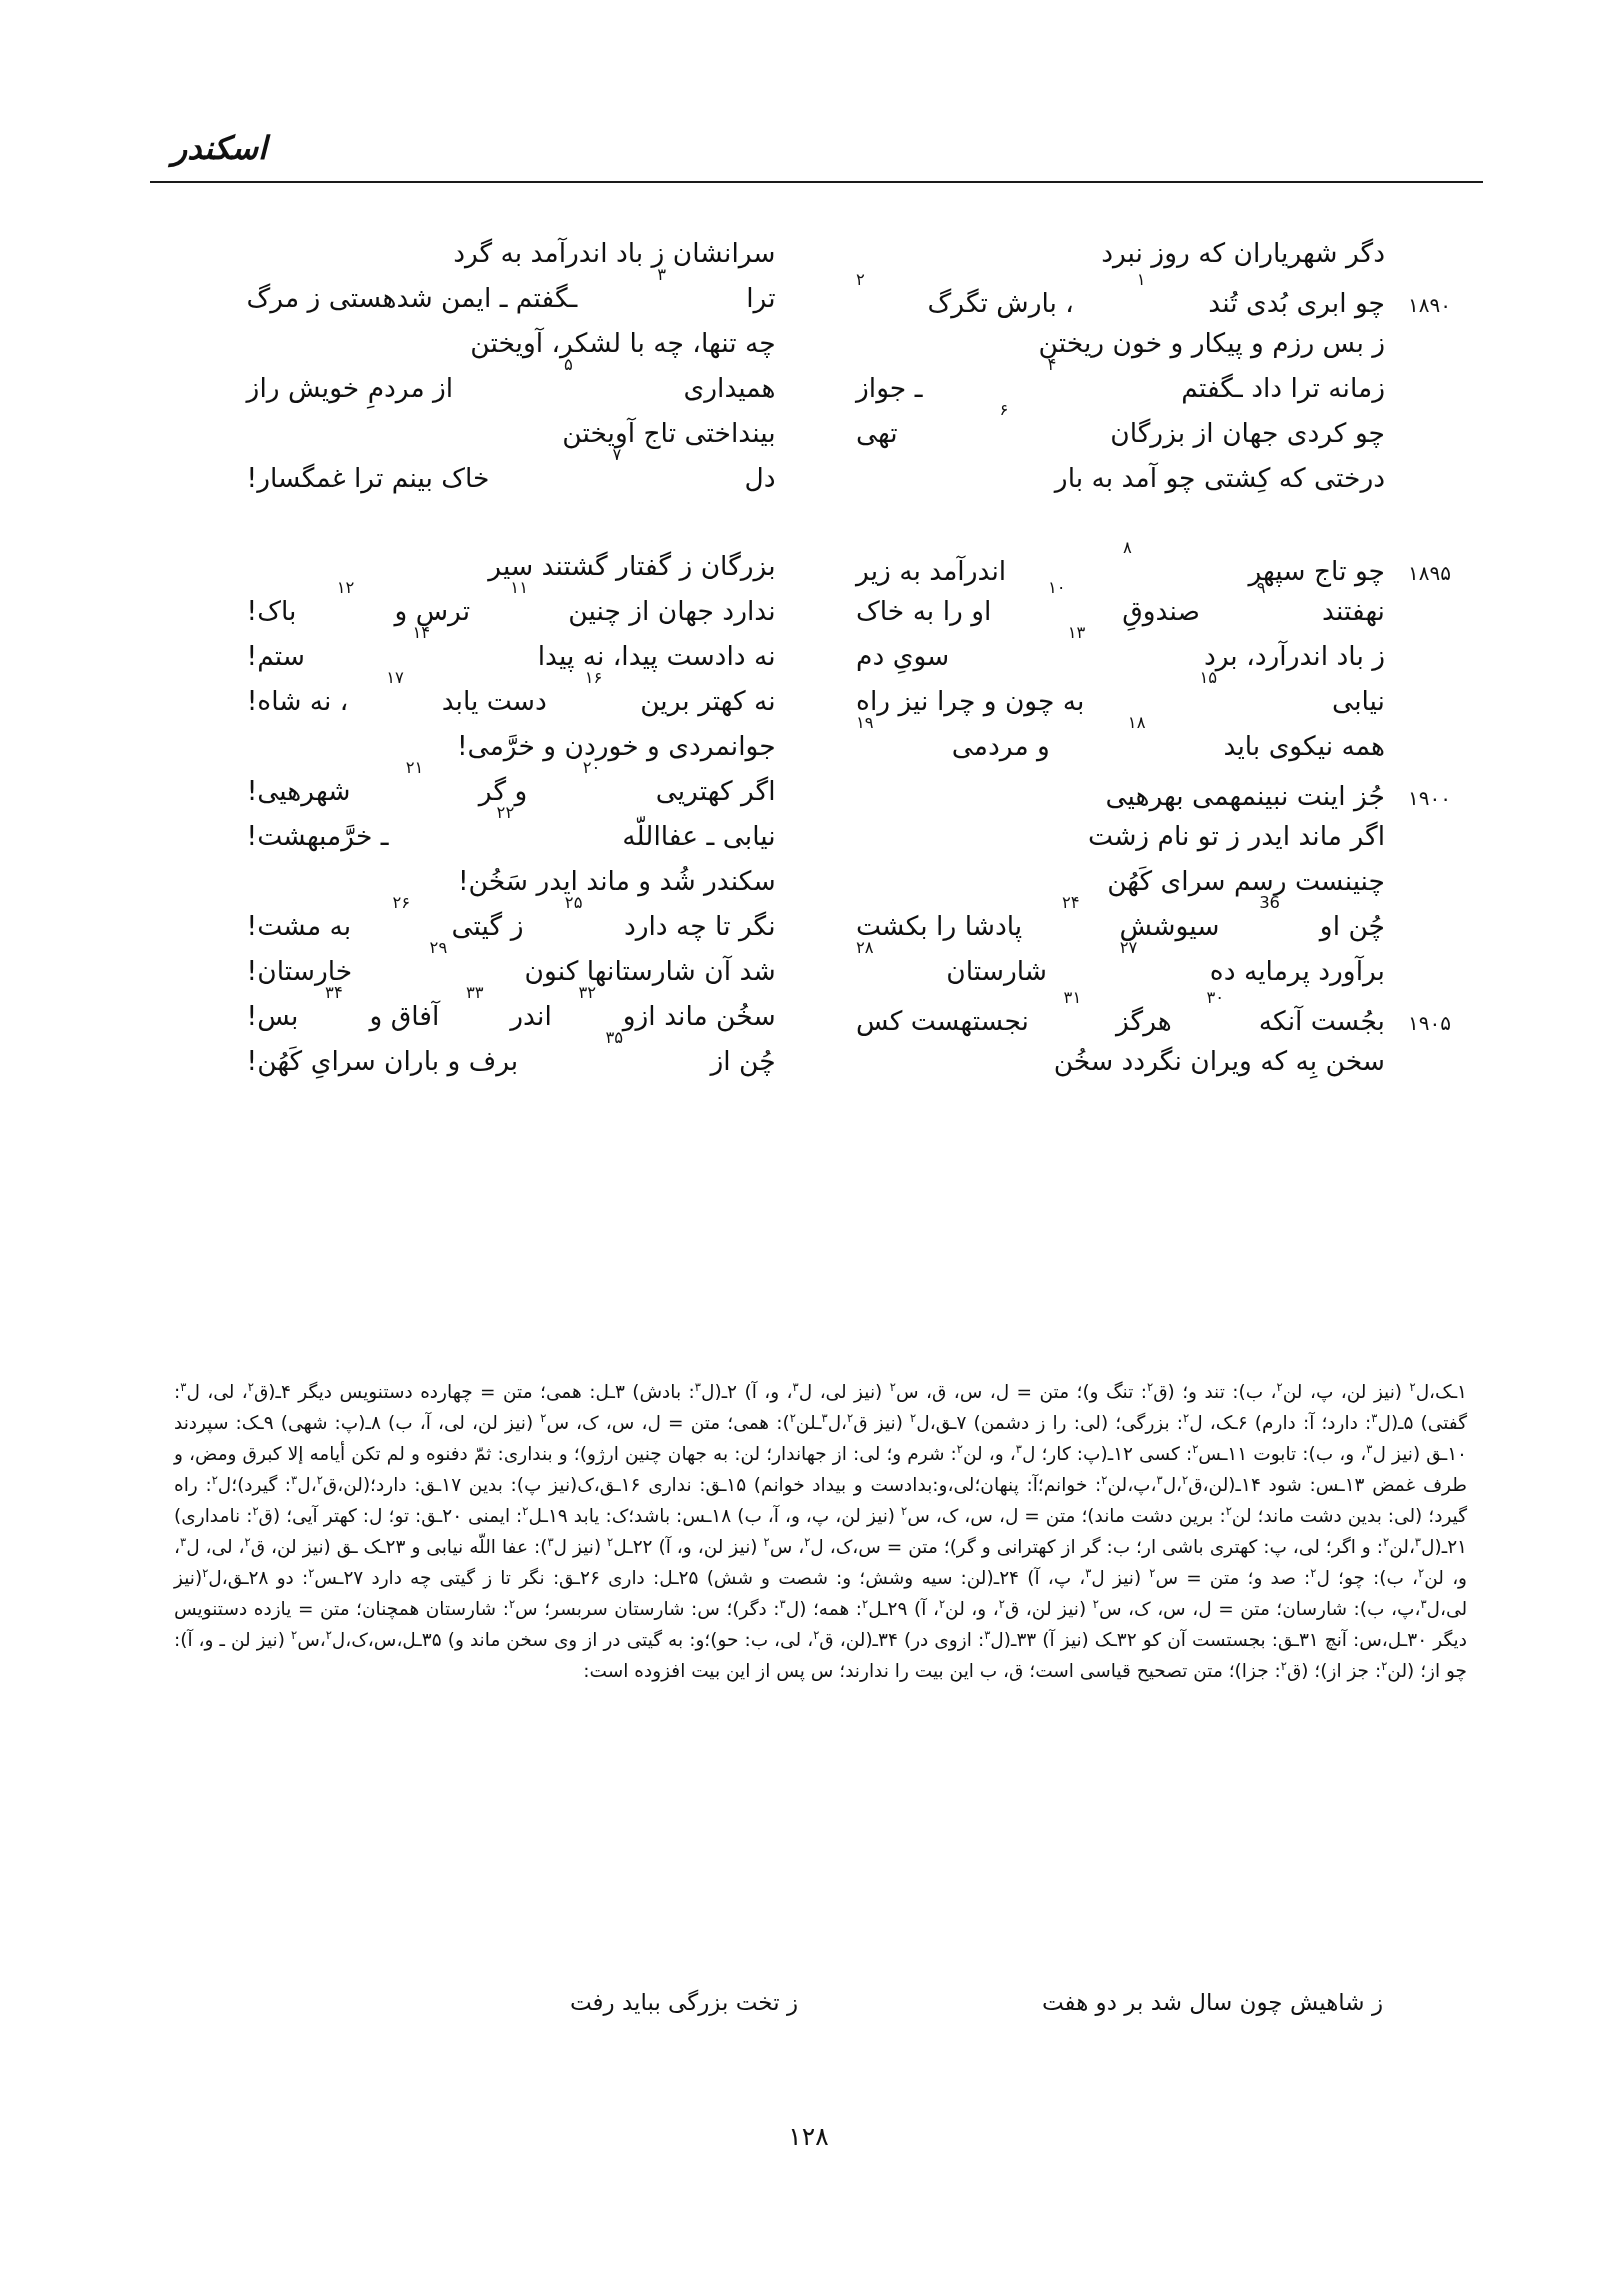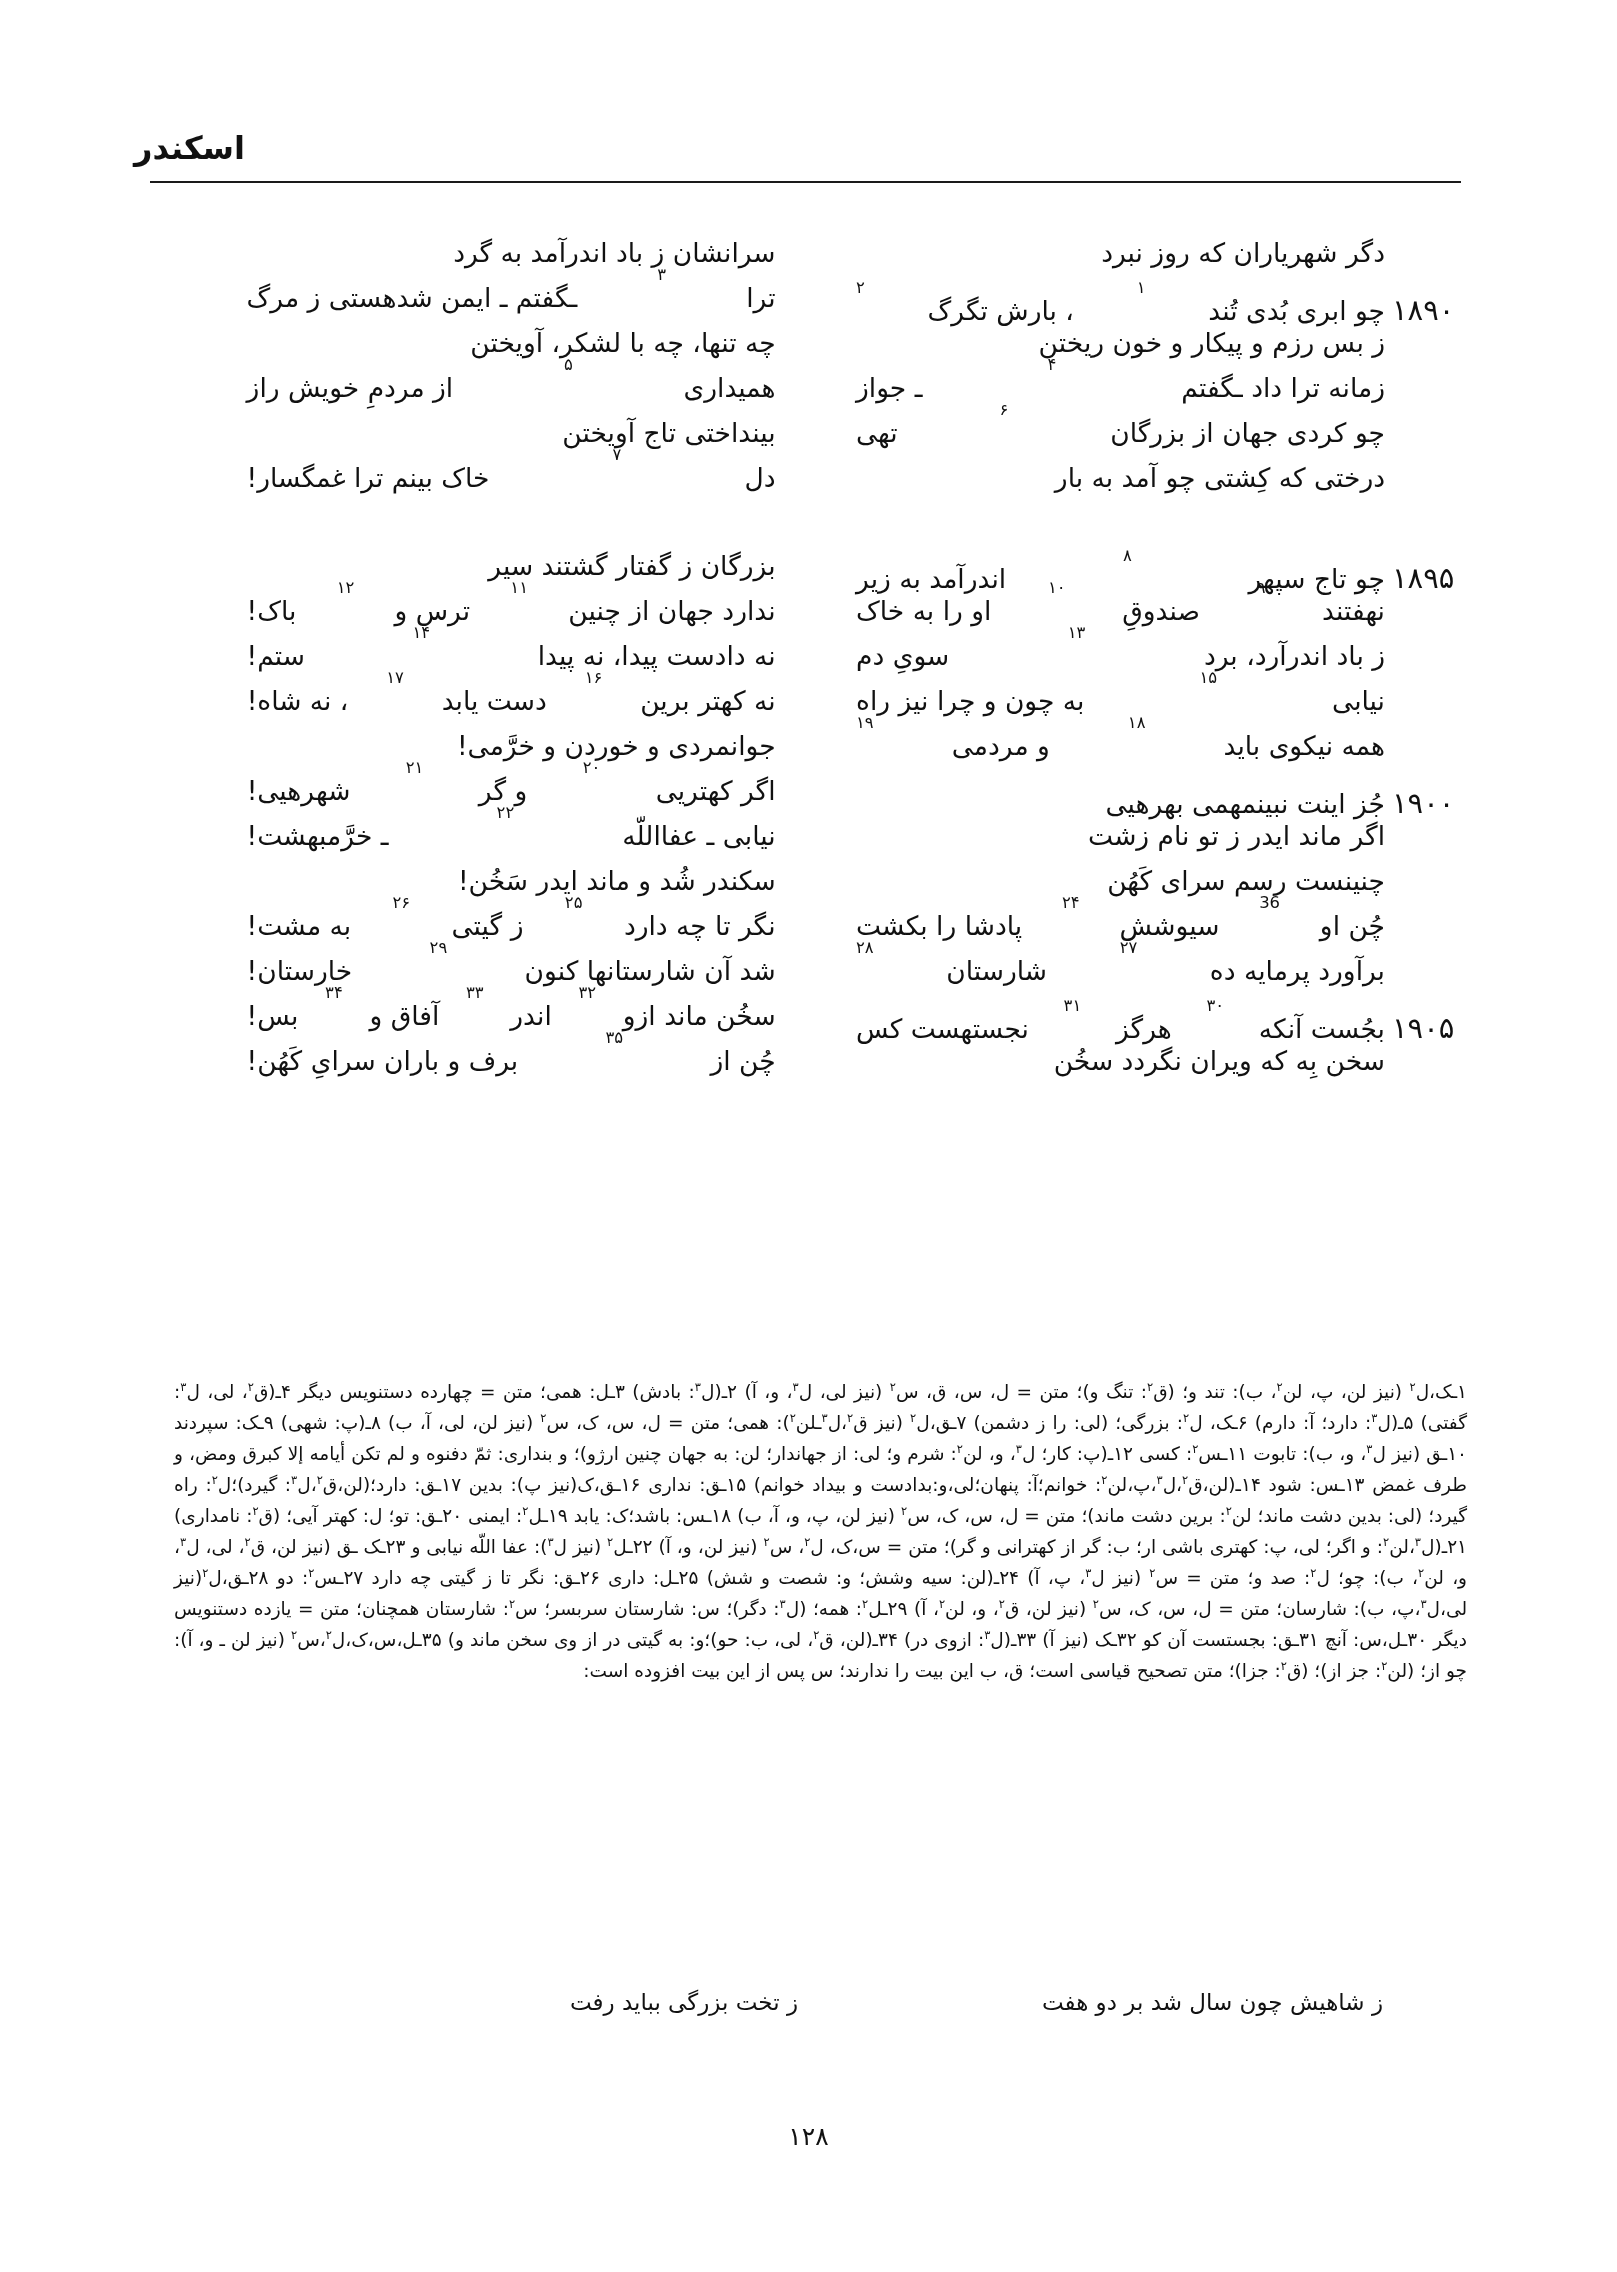--- a/index.html
+++ b/index.html
@@ -18,23 +18,24 @@
   .page {
     position: absolute;
     inset: 0;
     padding: 0;
   }
 
   
   .header {
     position: absolute;
     top: 129px;
-    right: 156px;
+    right: 134px;
     left: 150px;
     height: 63px;
+    font-style: italic;
   }
   .header-title {
     position: absolute;
     right: 1216px;
     top: 0;
     font-size: 32px;
     font-weight: bold;
     letter-spacing: 0.7px;
     white-space: nowrap;
   }
@@ -60,22 +61,22 @@
   .bayt {
     display: flex;
     flex-direction: row;
     align-items: baseline;
     height: 45px;
     white-space: nowrap;
   }
   .num-col {
     width: 82px;
     flex: 0 0 82px;
-    font-size: 29px;
-    text-align: left;
+    font-size: 20px;
+    text-align: center;
     padding-left: 7px;
     box-sizing: border-box;
     direction: rtl;
     margin-top: 18px;
   }
   .hemistich {
     font-size: 26.5px;
     line-height: 45px;
     display: flex;
     flex-direction: row;

